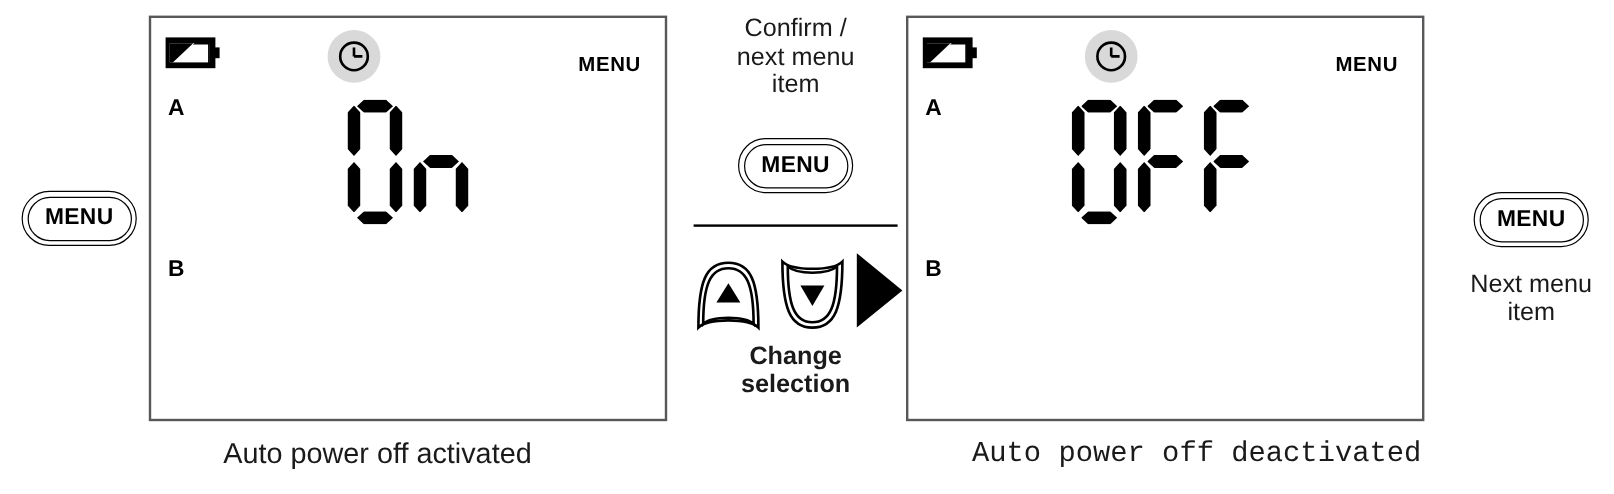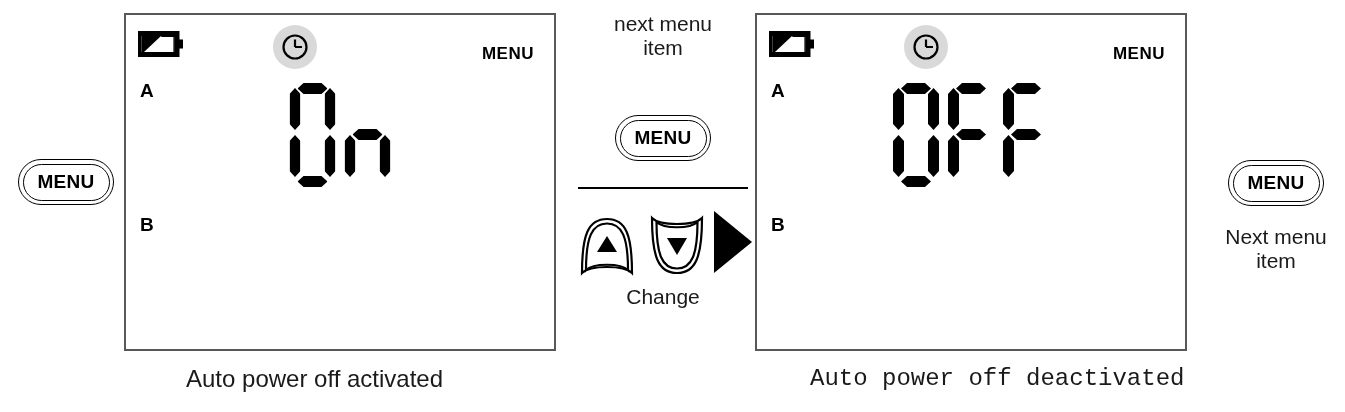--- a/index.html
+++ b/index.html
@@ -240,20 +240,21 @@
       <div class="seg seg-c on"></div>
       <div class="seg seg-e on"></div>
       <div class="seg seg-g on"></div>
     </div>
   </div>
 </div>
 
 <div class="caption" style="left:186px; top:365px;">Auto power off activated</div>
 
 <div class="small-label" style="left:588px; top:12px; width:150px;">
+  <div>Confirm /</div>
   <div>next menu</div>
   <div>item</div>
 </div>
 
 <div class="abs" style="left:615px; top:115px;">
   <div class="menu-btn">
     <span class="menu-btn-label">MENU</span>
   </div>
 </div>
 
@@ -274,22 +275,23 @@
     <path d="M19,25 L39,25 L29,42 Z" fill="#000"></path>
   </svg>
 </div>
 
 <div class="play-triangle" style="left:712px; top:209px;">
   <svg width="42" height="66" viewBox="0 0 42 66">
     <path d="M2,2 L40,33 L2,64 Z" fill="#000"></path>
   </svg>
 </div>
 
-<div class="small-label" style="left:588px; top:285px; width:150px;">
+<div class="small-label" style="left:588px; top:285px; width:150px;font-weight:bold;">
   <div>Change</div>
+  <div>selection</div>
 </div>
 
 <div class="screen" id="screen-right">
 
   <svg class="battery-icon" viewBox="0 0 48 26">
     <rect x="1" y="2.5" width="38" height="21" fill="none" stroke="#000" stroke-width="5"></rect>
     <rect x="39" y="8.5" width="6" height="9" fill="#000"></rect>
     <path d="M3.5,5 L23,5 L6,21 L3.5,21 Z" fill="#000"></path>
     <path d="M24.6,4.6 L36.8,4.6 L36.8,6 L22.6,6 Z" fill="#000"></path>
     <path d="M35.4,4.6 L36.8,4.6 L36.8,21.4 L35.4,21.4 Z" fill="#000"></path>

